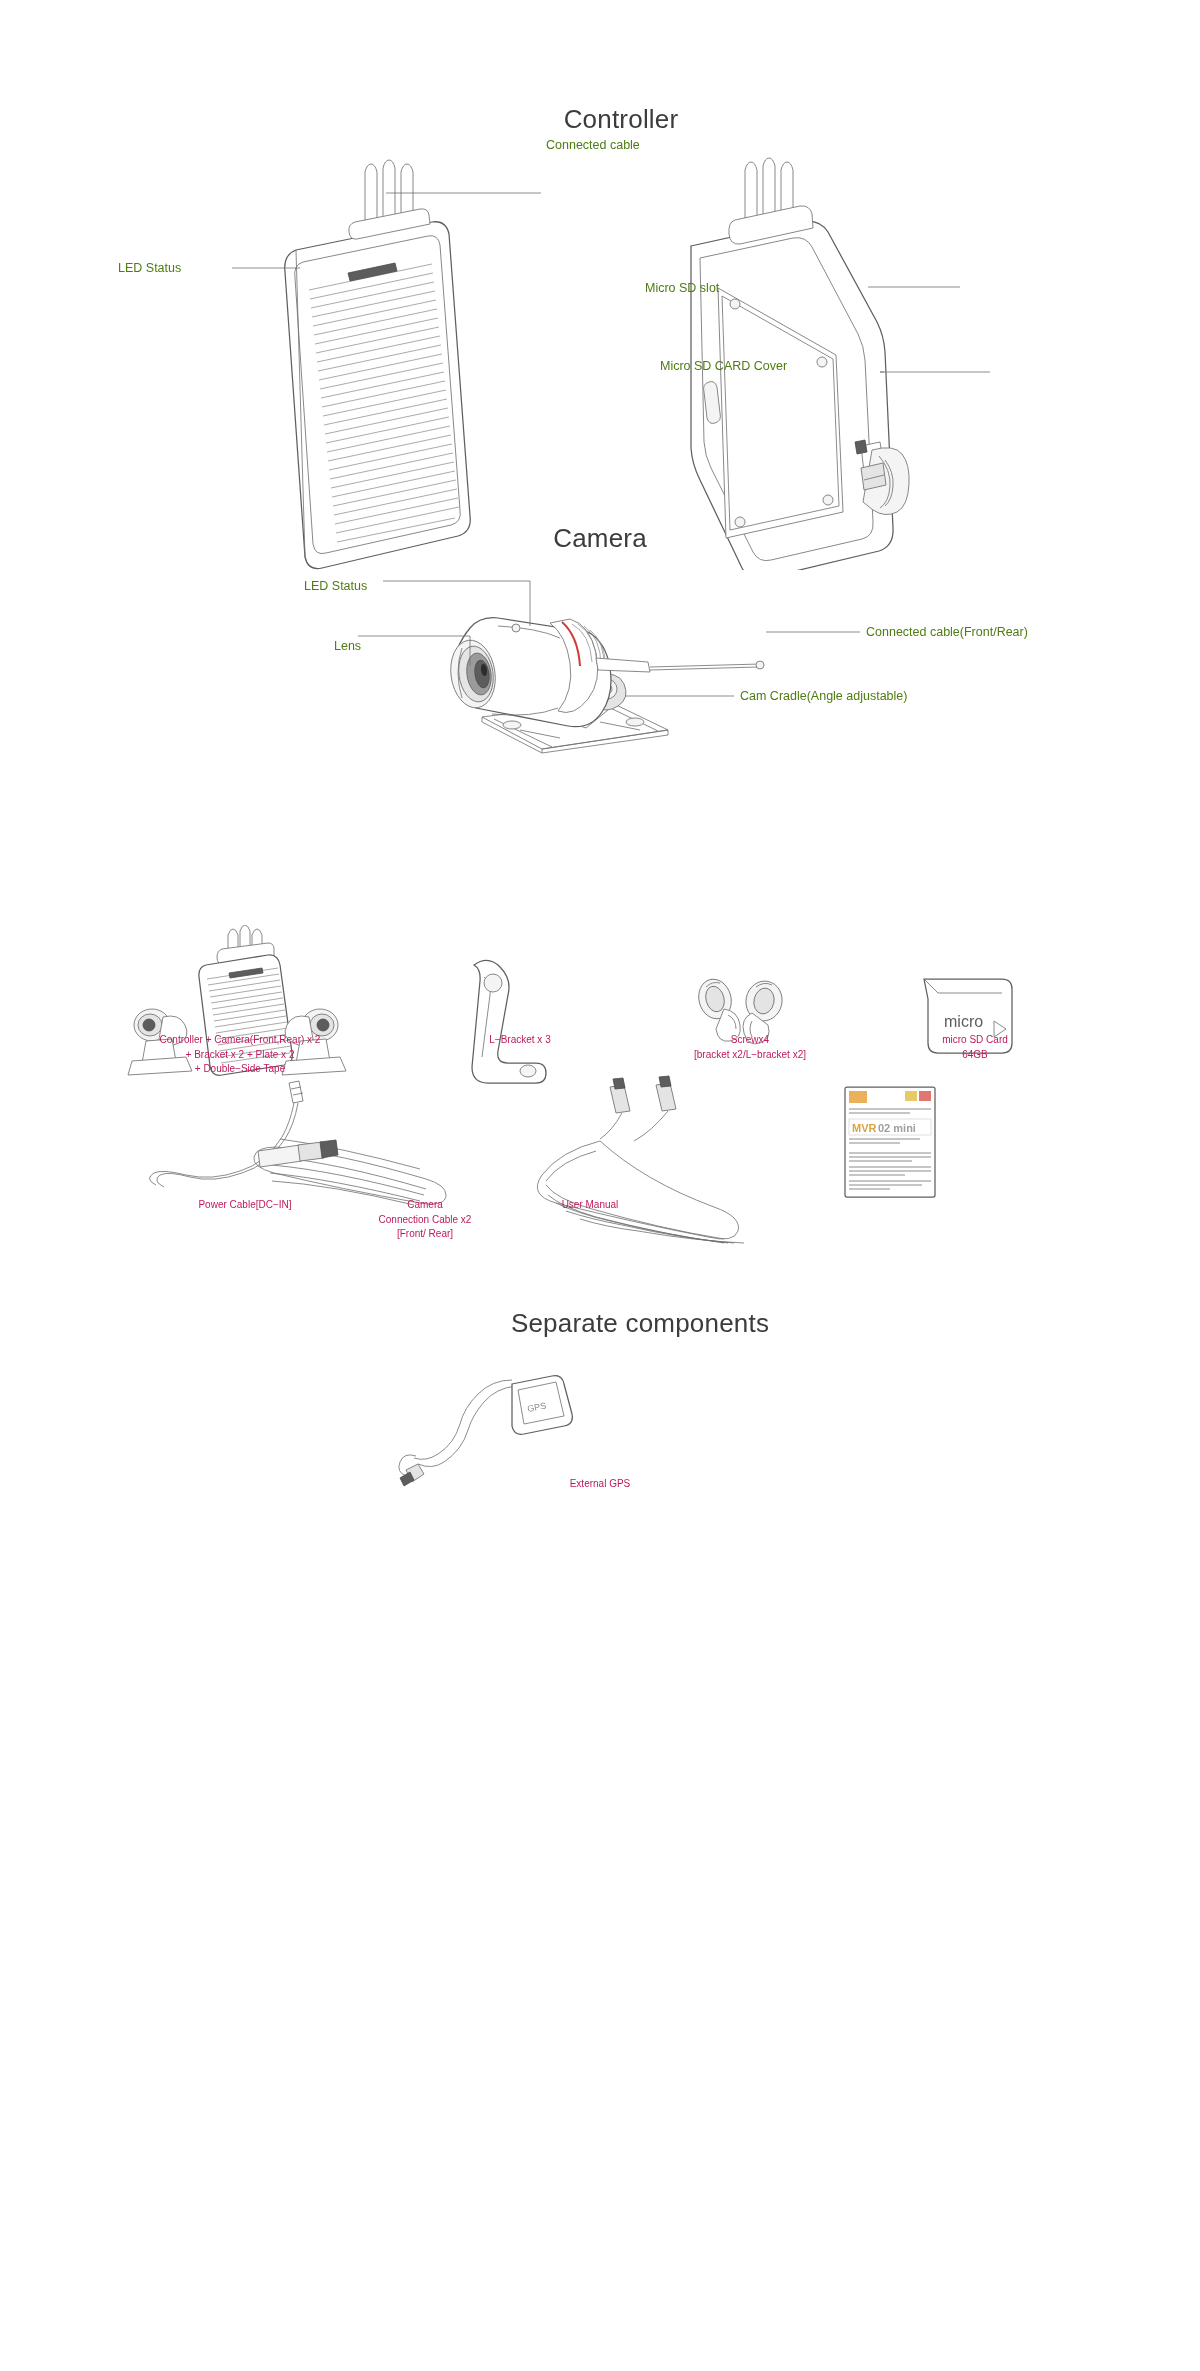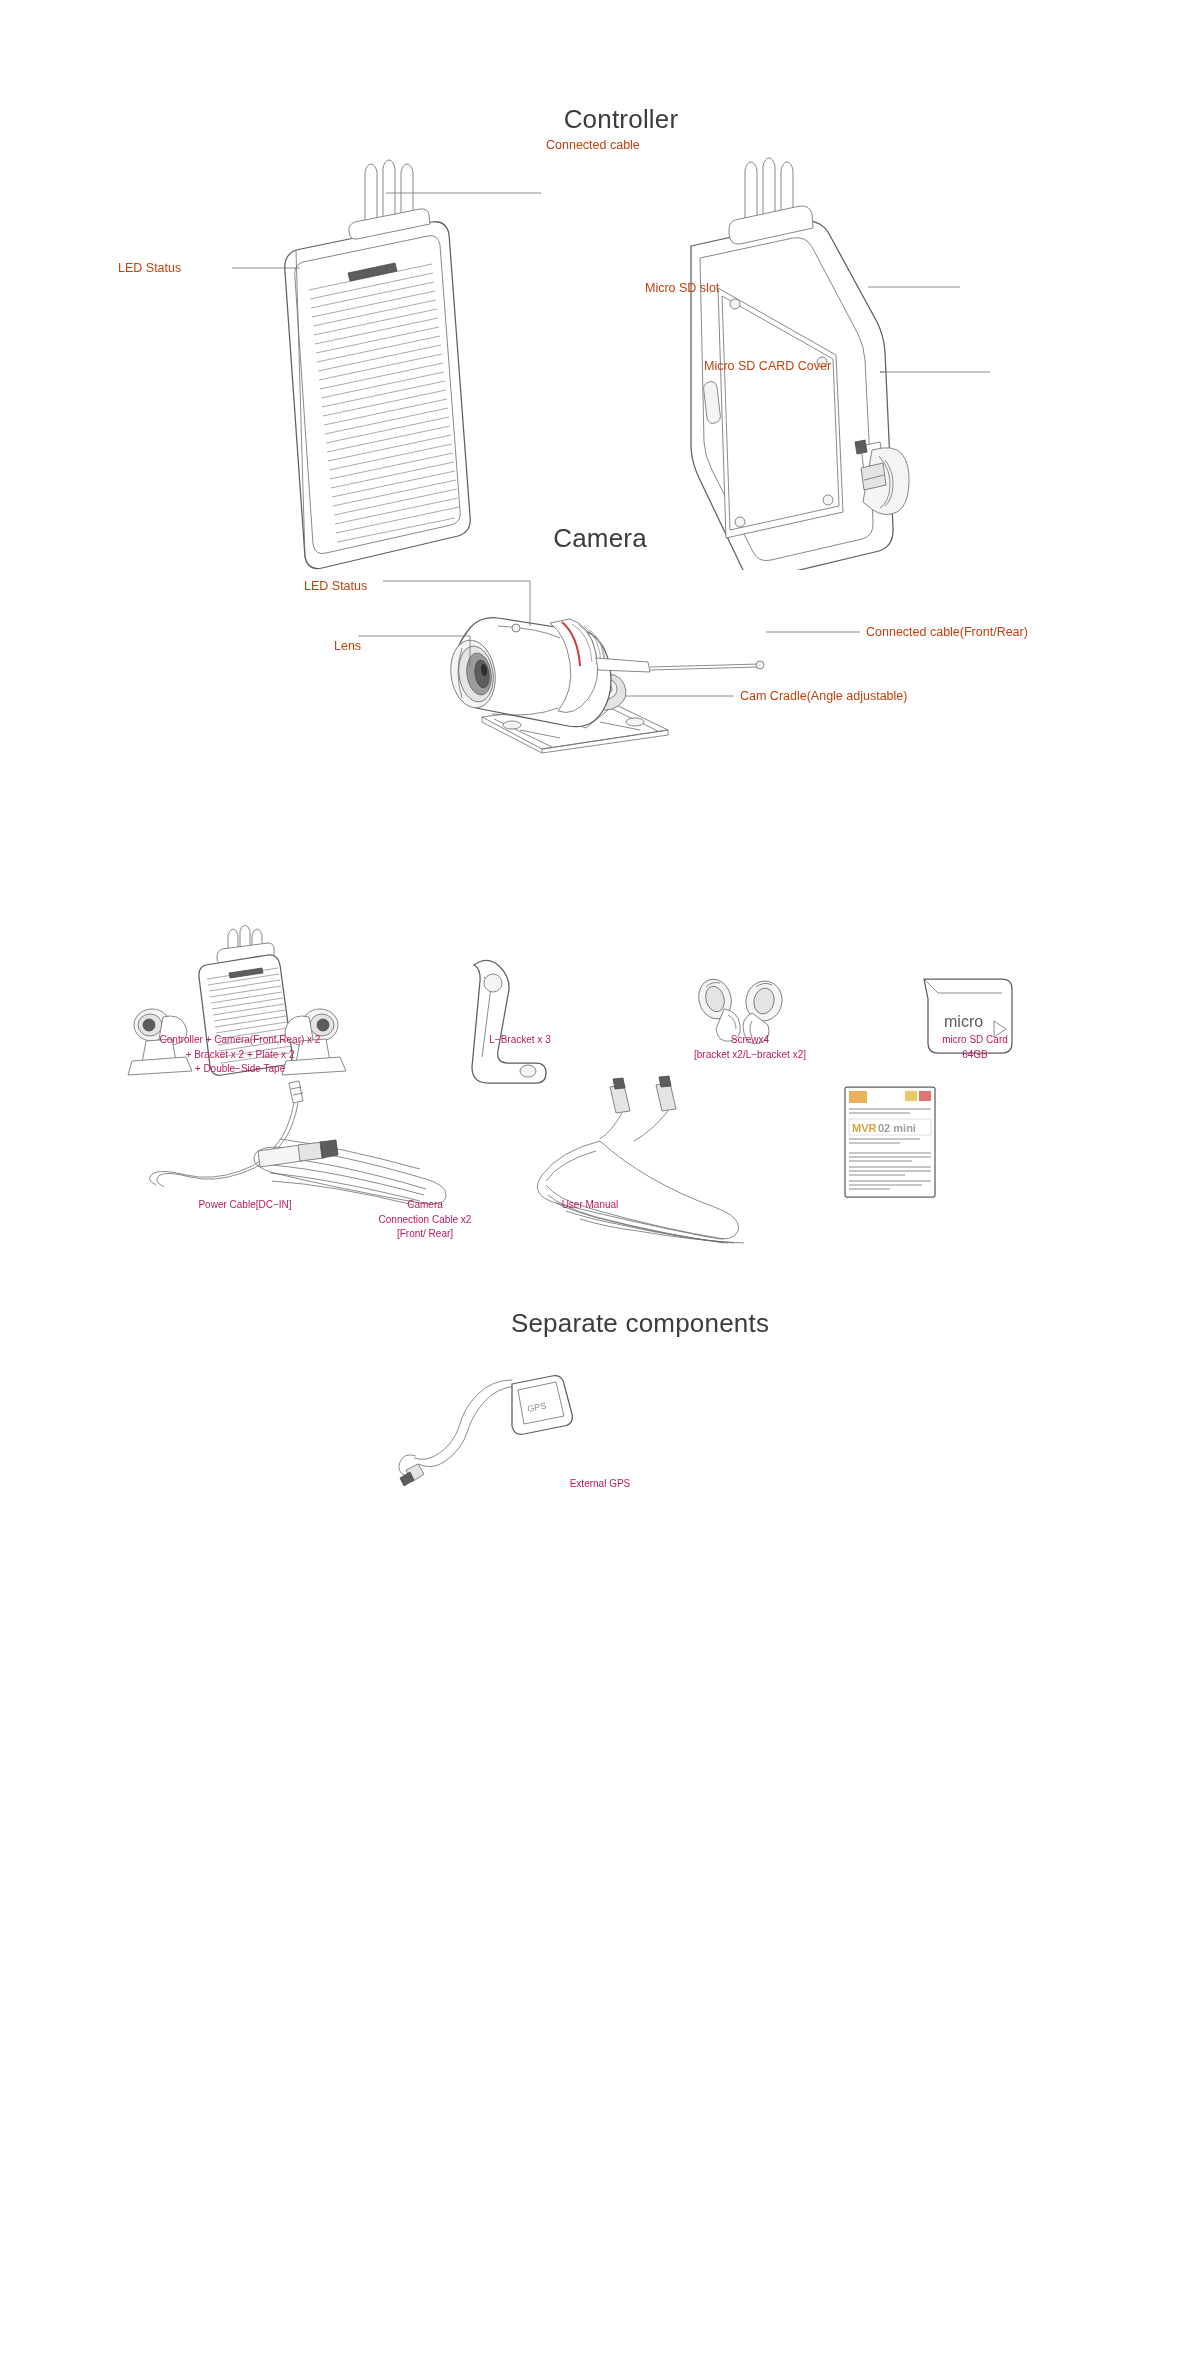--- a/index.html
+++ b/index.html
@@ -25,21 +25,21 @@
     width: 100%;
     text-align: center;
     font-size: 26px;
     color: #3c3c3c;
     font-weight: 400;
     letter-spacing: 0.2px;
   }
   .callout-label {
     position: absolute;
     font-size: 12.5px;
-    color: #c2410c;
+    color: #4d7c0f;
     white-space: nowrap;
   }
   .comp-label {
     position: absolute;
     text-align: center;
     font-size: 10px;
     line-height: 1.45;
     color: #be185d;
     white-space: pre-line;
   }
@@ -148,21 +148,21 @@
       <path d="M386 43 L386 43 L430 43 L541 43"></path>
       <path d="M232 118 L300 118"></path>
       <path d="M868 137 L885 137 L960 137"></path>
       <path d="M884 222 L880 222 L900 222 L990 222"></path>
     </g>
   </svg>
 
   <div class="callout-label" style="left:546px; top:138px;">Connected cable</div>
   <div class="callout-label" style="left:118px; top:261px;">LED Status</div>
   <div class="callout-label" style="left:645px; top:281px;">Micro SD slot</div>
-  <div class="callout-label" style="left:660px; top:359px;margin-left:44px;">Micro SD CARD Cover</div>
+  <div class="callout-label" style="left:660px; top:359px;">Micro SD CARD Cover</div>
 
   <div class="section-title" style="top:523px;">Camera</div>
 
   <svg width="1200" height="250" viewBox="0 0 1200 250" style="position:absolute; left:0; top:570px;">
 
     <g>
       <path class="outline-thin" d="M482 147 L608 131 L668 160 L542 179 Z"></path>
       <path class="ln" d="M482 147 L482 152 L542 183 L542 179"></path>
       <path class="ln" d="M542 179 L668 160 L668 165 L542 183"></path>
       <path class="ln" d="M494 149 L552 177"></path>

